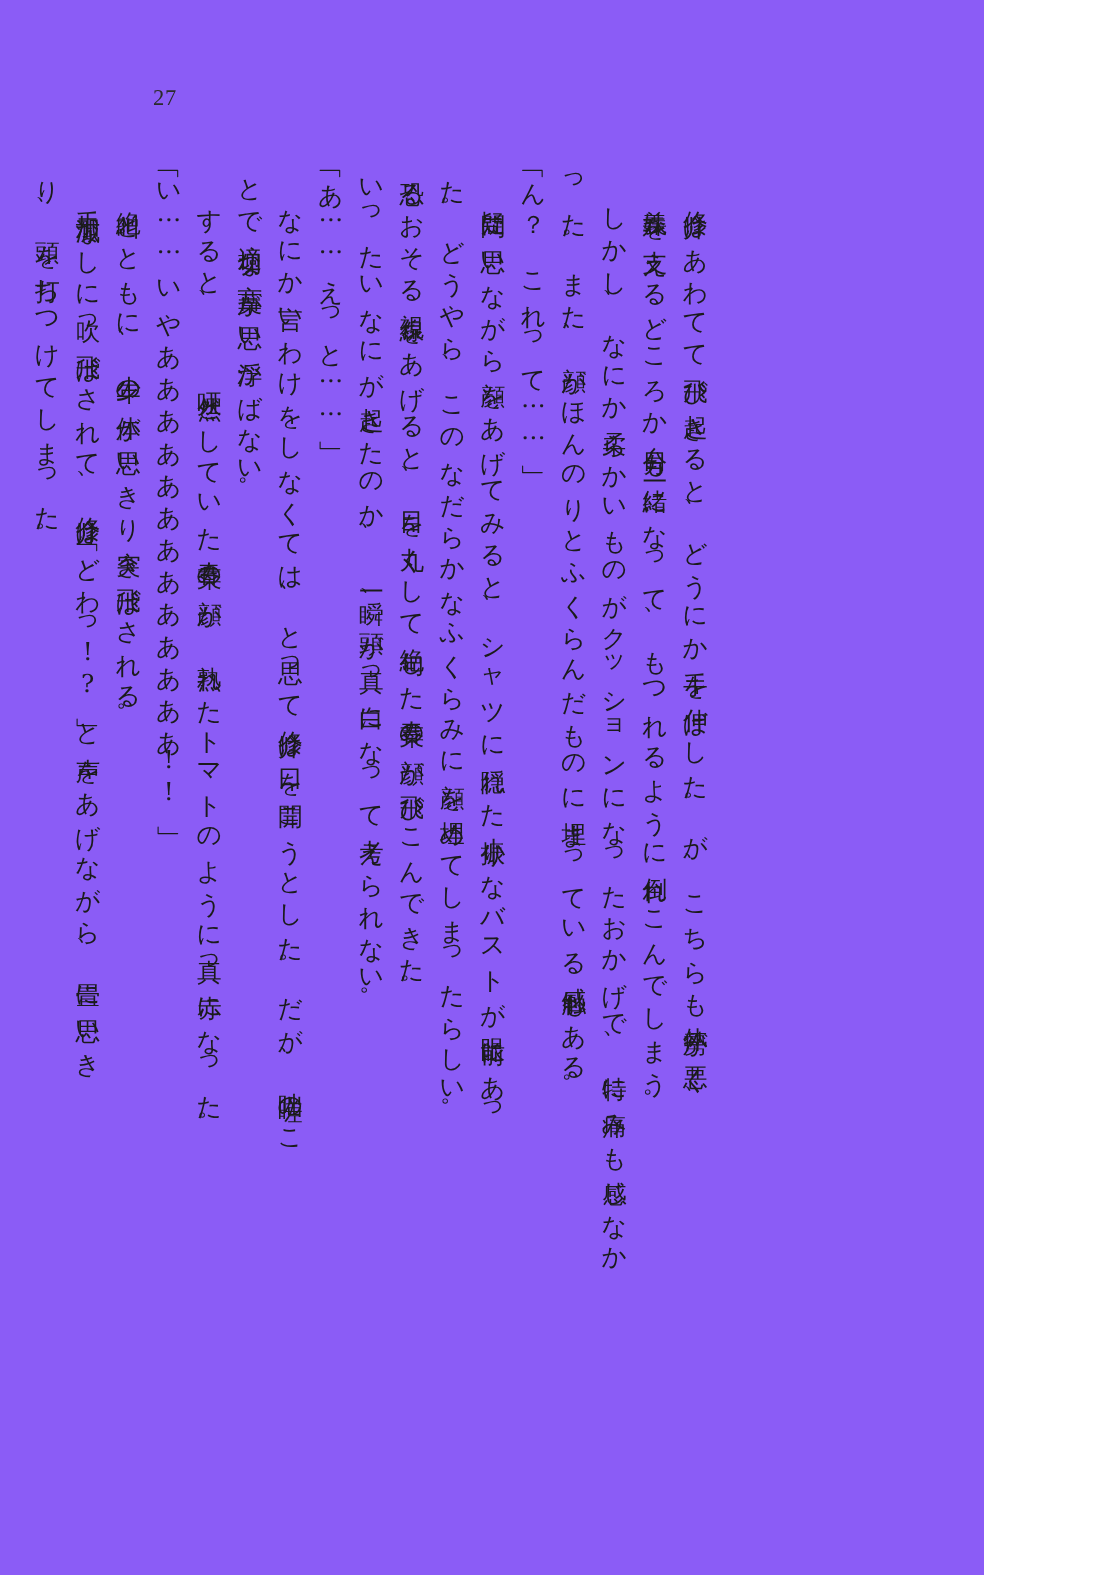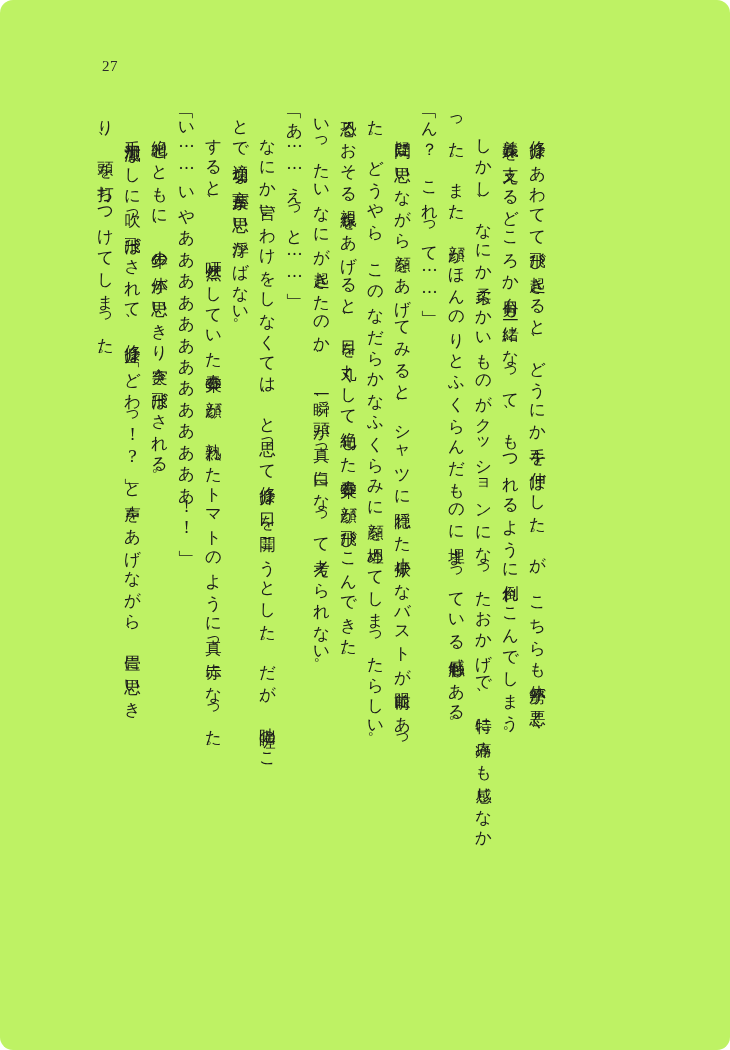--- a/index.html
+++ b/index.html
@@ -2,27 +2,26 @@
 <html><head>
 <meta charset="utf-8">
 <style>
   html, body {
     margin: 0;
     padding: 0;
     background: #ffffff;
   }
   #page {
     position: relative;
-    width: 730px;
+    width: 656px;
     height: 1050px;
-    background: #bef264;
+    background: #8b5cf6;
     overflow: hidden;
     font-family: "Liberation Serif", "DejaVu Serif", serif;
     color: #1a1a1a;
-    border-radius: 13px;
   }
   #page-number {
     position: absolute;
     top: 58px;
     left: 102px;
     font-size: 15px;
     letter-spacing: 0.5px;
     color: #2b2b2b;
     font-family: "Liberation Serif", "DejaVu Serif", serif;
   }

